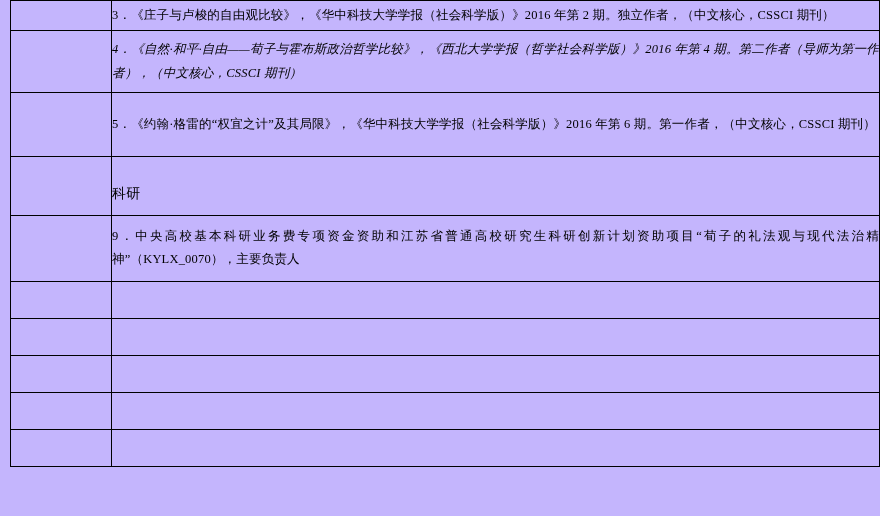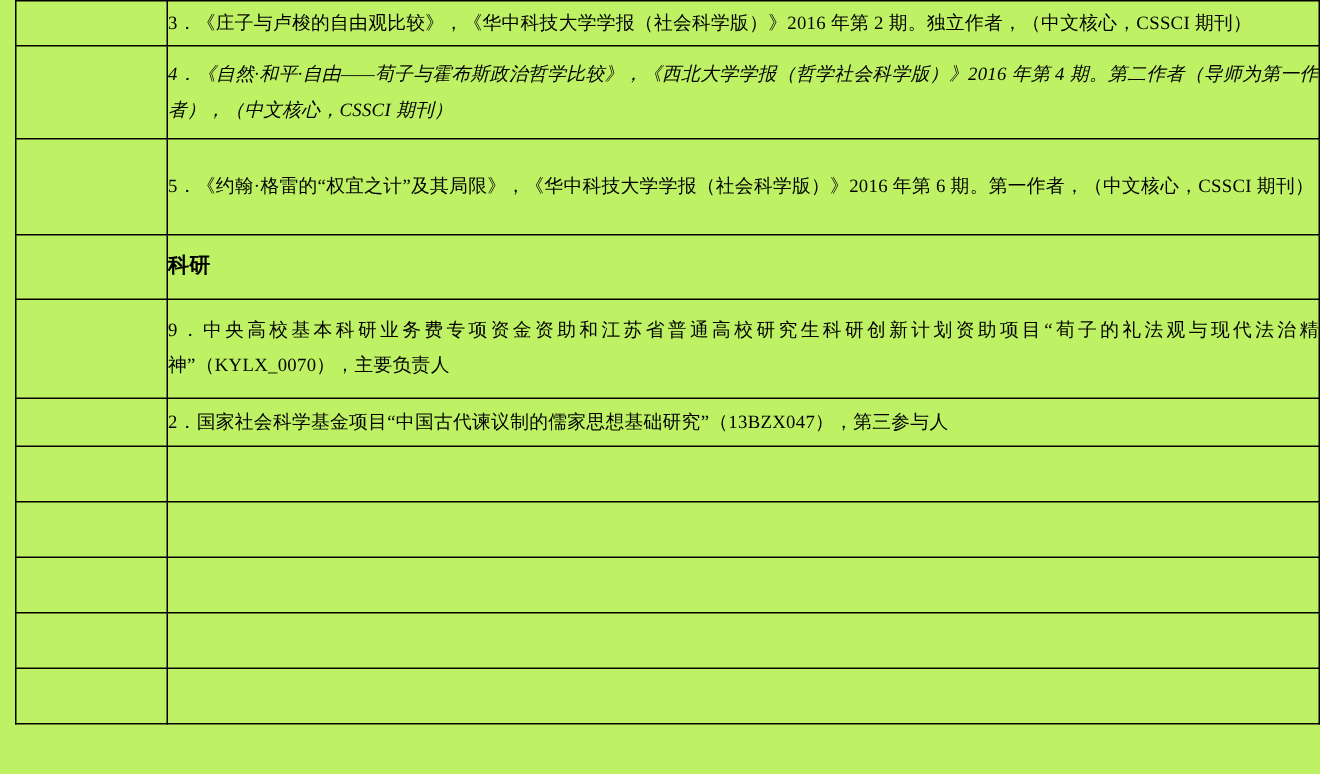--- a/index.html
+++ b/index.html
@@ -11,21 +11,21 @@
     width: 880px;
     height: 516px;
     font-family: "Liberation Serif", "DejaVu Serif", serif;
     color: #000000;
     overflow: hidden;
   }
   .page {
     position: relative;
     width: 880px;
     height: 516px;
-    background: #bef264;
+    background: #c4b5fd;
   }
   table.cv-table {
     border-collapse: collapse;
     table-layout: fixed;
     width: 869px;
     margin-left: 10px;
     margin-top: 0;
   }
   table.cv-table td {
     border: 1px solid #000000;
@@ -37,23 +37,23 @@
   }
   td.content-cell {
     width: 767px;
     padding: 5px 8px 5px 10px;
     line-height: 1.85;
     font-size: 12.5px;
     letter-spacing: 0.2px;
     text-align: justify;
   }
   td.content-cell.section-head {
-    font-weight: bold;
+    font-weight: normal;
     font-size: 14px;
-    padding-top: 8px;
+    padding-top: 24px;
     padding-bottom: 8px;
   }
   td.empty-cell {
     height: 36px;
   }
   .row-h-1 { height: 30px; }
   .row-h-2 { height: 62px; font-style: italic; }
   .row-h-3 { height: 64px; padding-left: 11px; }
   .row-h-head { height: 40px; }
   .row-h-p1 { height: 66px; }
@@ -78,24 +78,20 @@
         <td class="content-cell">5．《约翰·格雷的“权宜之计”及其局限》，《华中科技大学学报（社会科学版）》2016 年第 6 期。第一作者，（中文核心，CSSCI 期刊）</td>
       </tr>
       <tr class="row-h-head">
         <td class="label-cell"></td>
         <td class="content-cell section-head">科研</td>
       </tr>
       <tr class="row-h-p1">
         <td class="label-cell"></td>
         <td class="content-cell">9．中央高校基本科研业务费专项资金资助和江苏省普通高校研究生科研创新计划资助项目“荀子的礼法观与现代法治精神”（KYLX_0070），主要负责人</td>
       </tr>
-      <tr class="row-h-p2">
-        <td class="label-cell"></td>
-        <td class="content-cell">2．国家社会科学基金项目“中国古代谏议制的儒家思想基础研究”（13BZX047），第三参与人</td>
-      </tr>
       <tr>
         <td class="label-cell empty-cell"></td>
         <td class="content-cell empty-cell"></td>
       </tr>
       <tr>
         <td class="label-cell empty-cell"></td>
         <td class="content-cell empty-cell"></td>
       </tr>
       <tr>
         <td class="label-cell empty-cell"></td>

